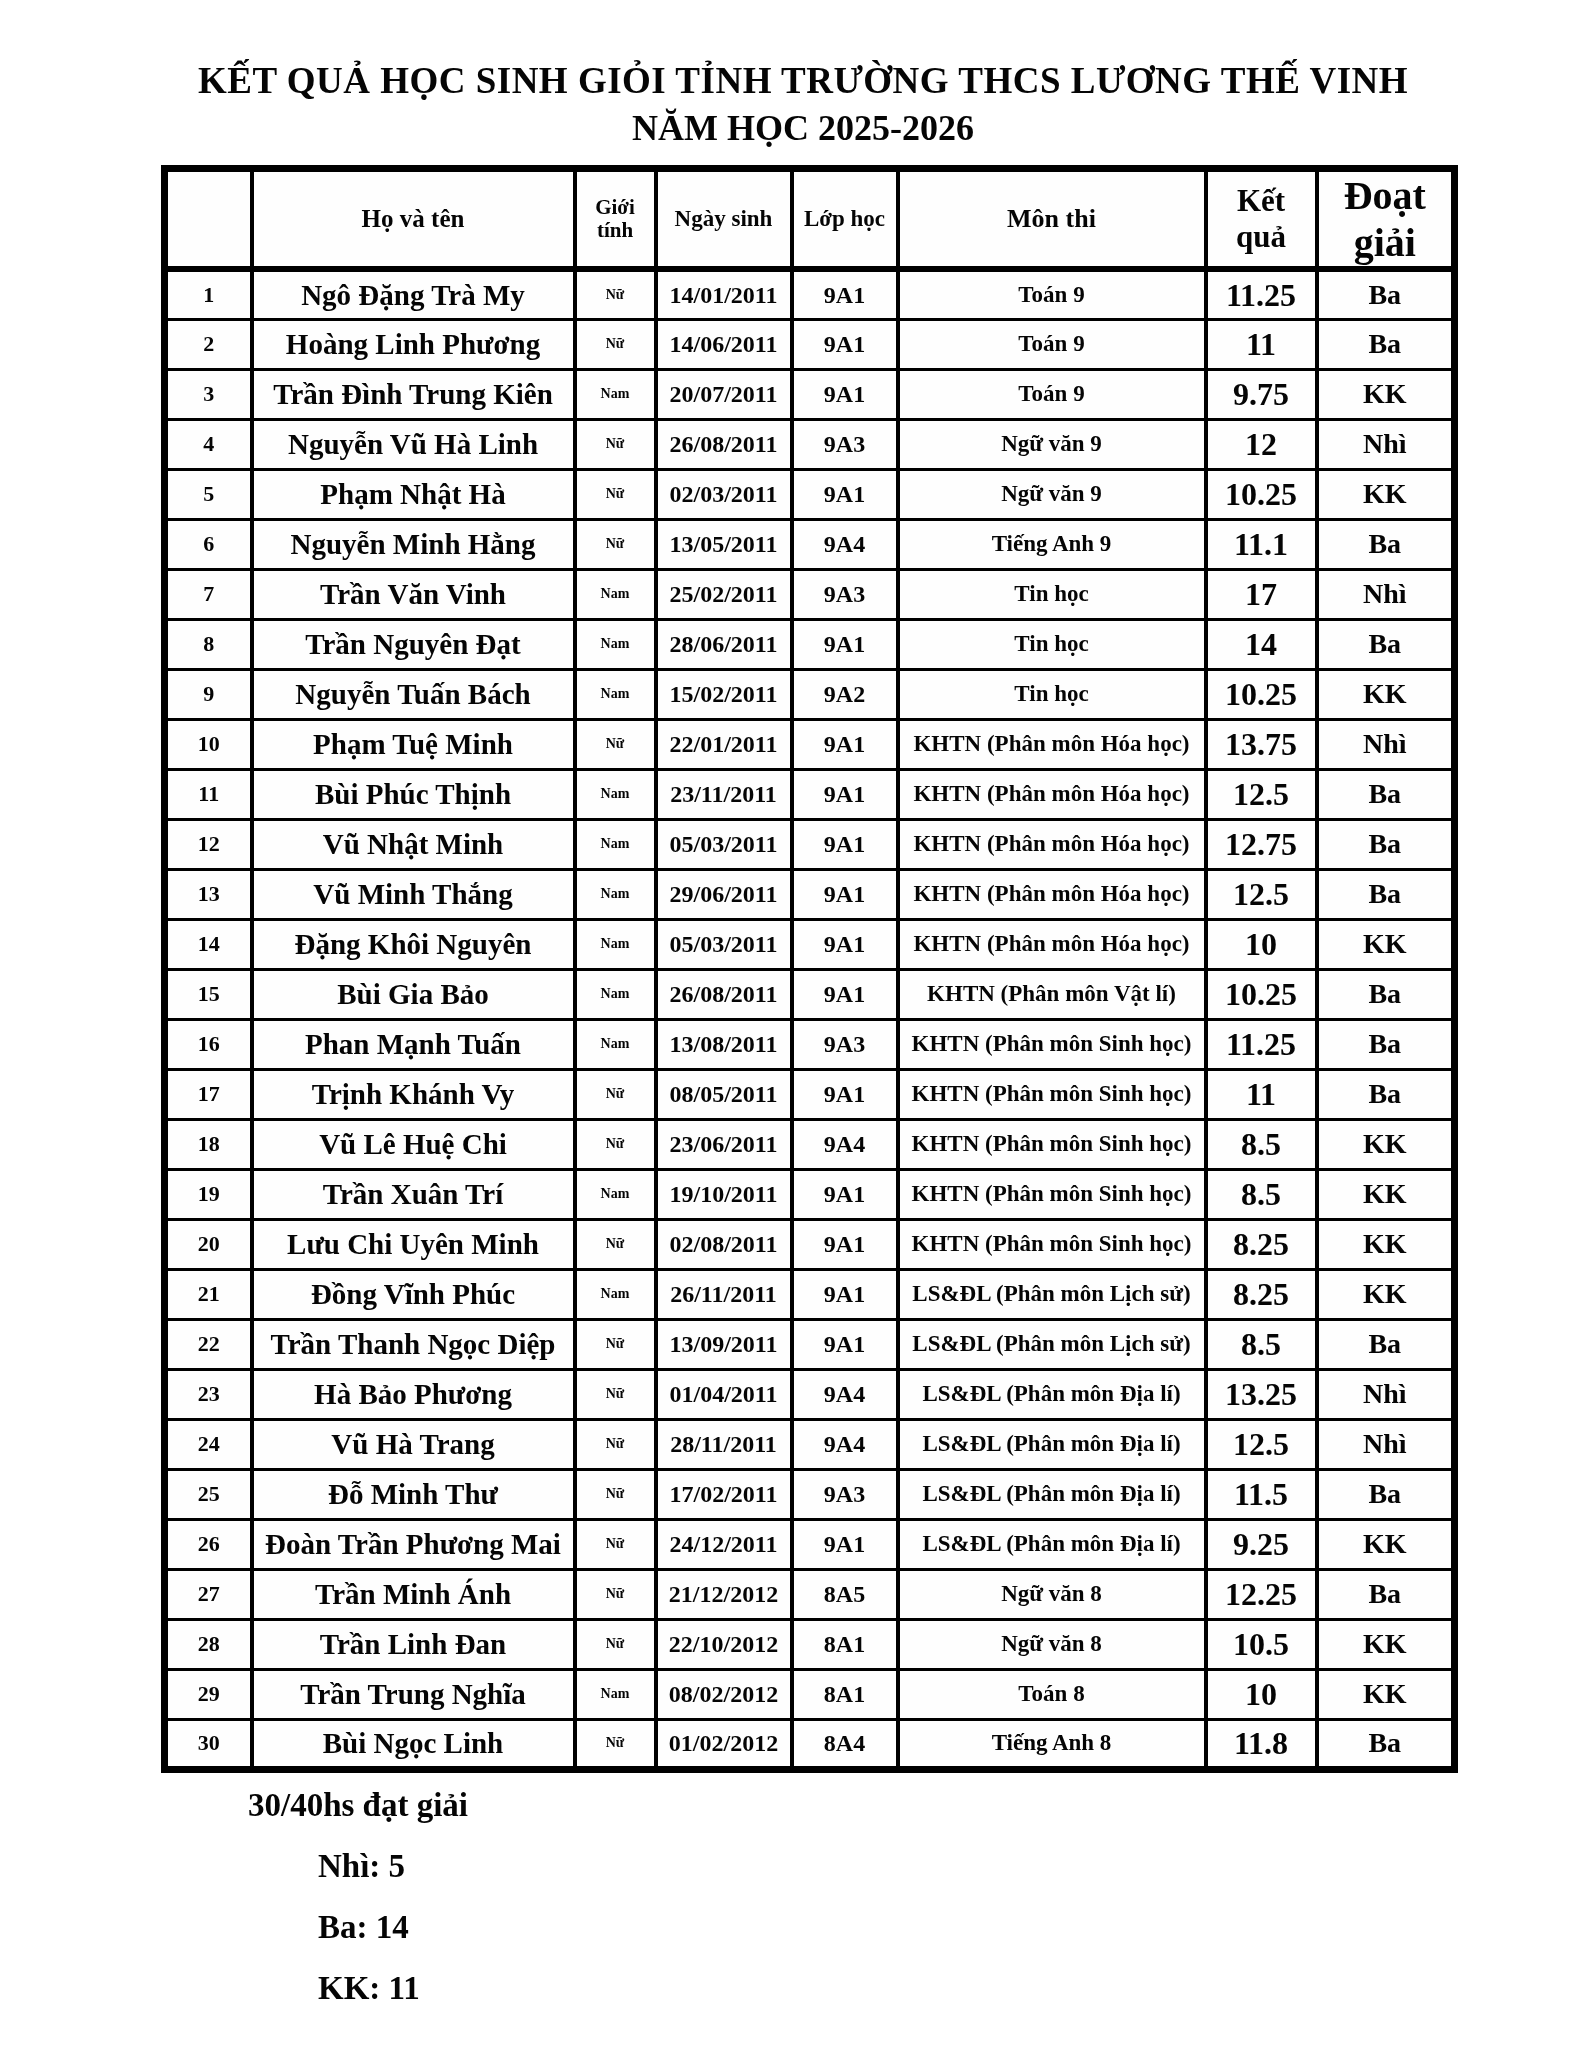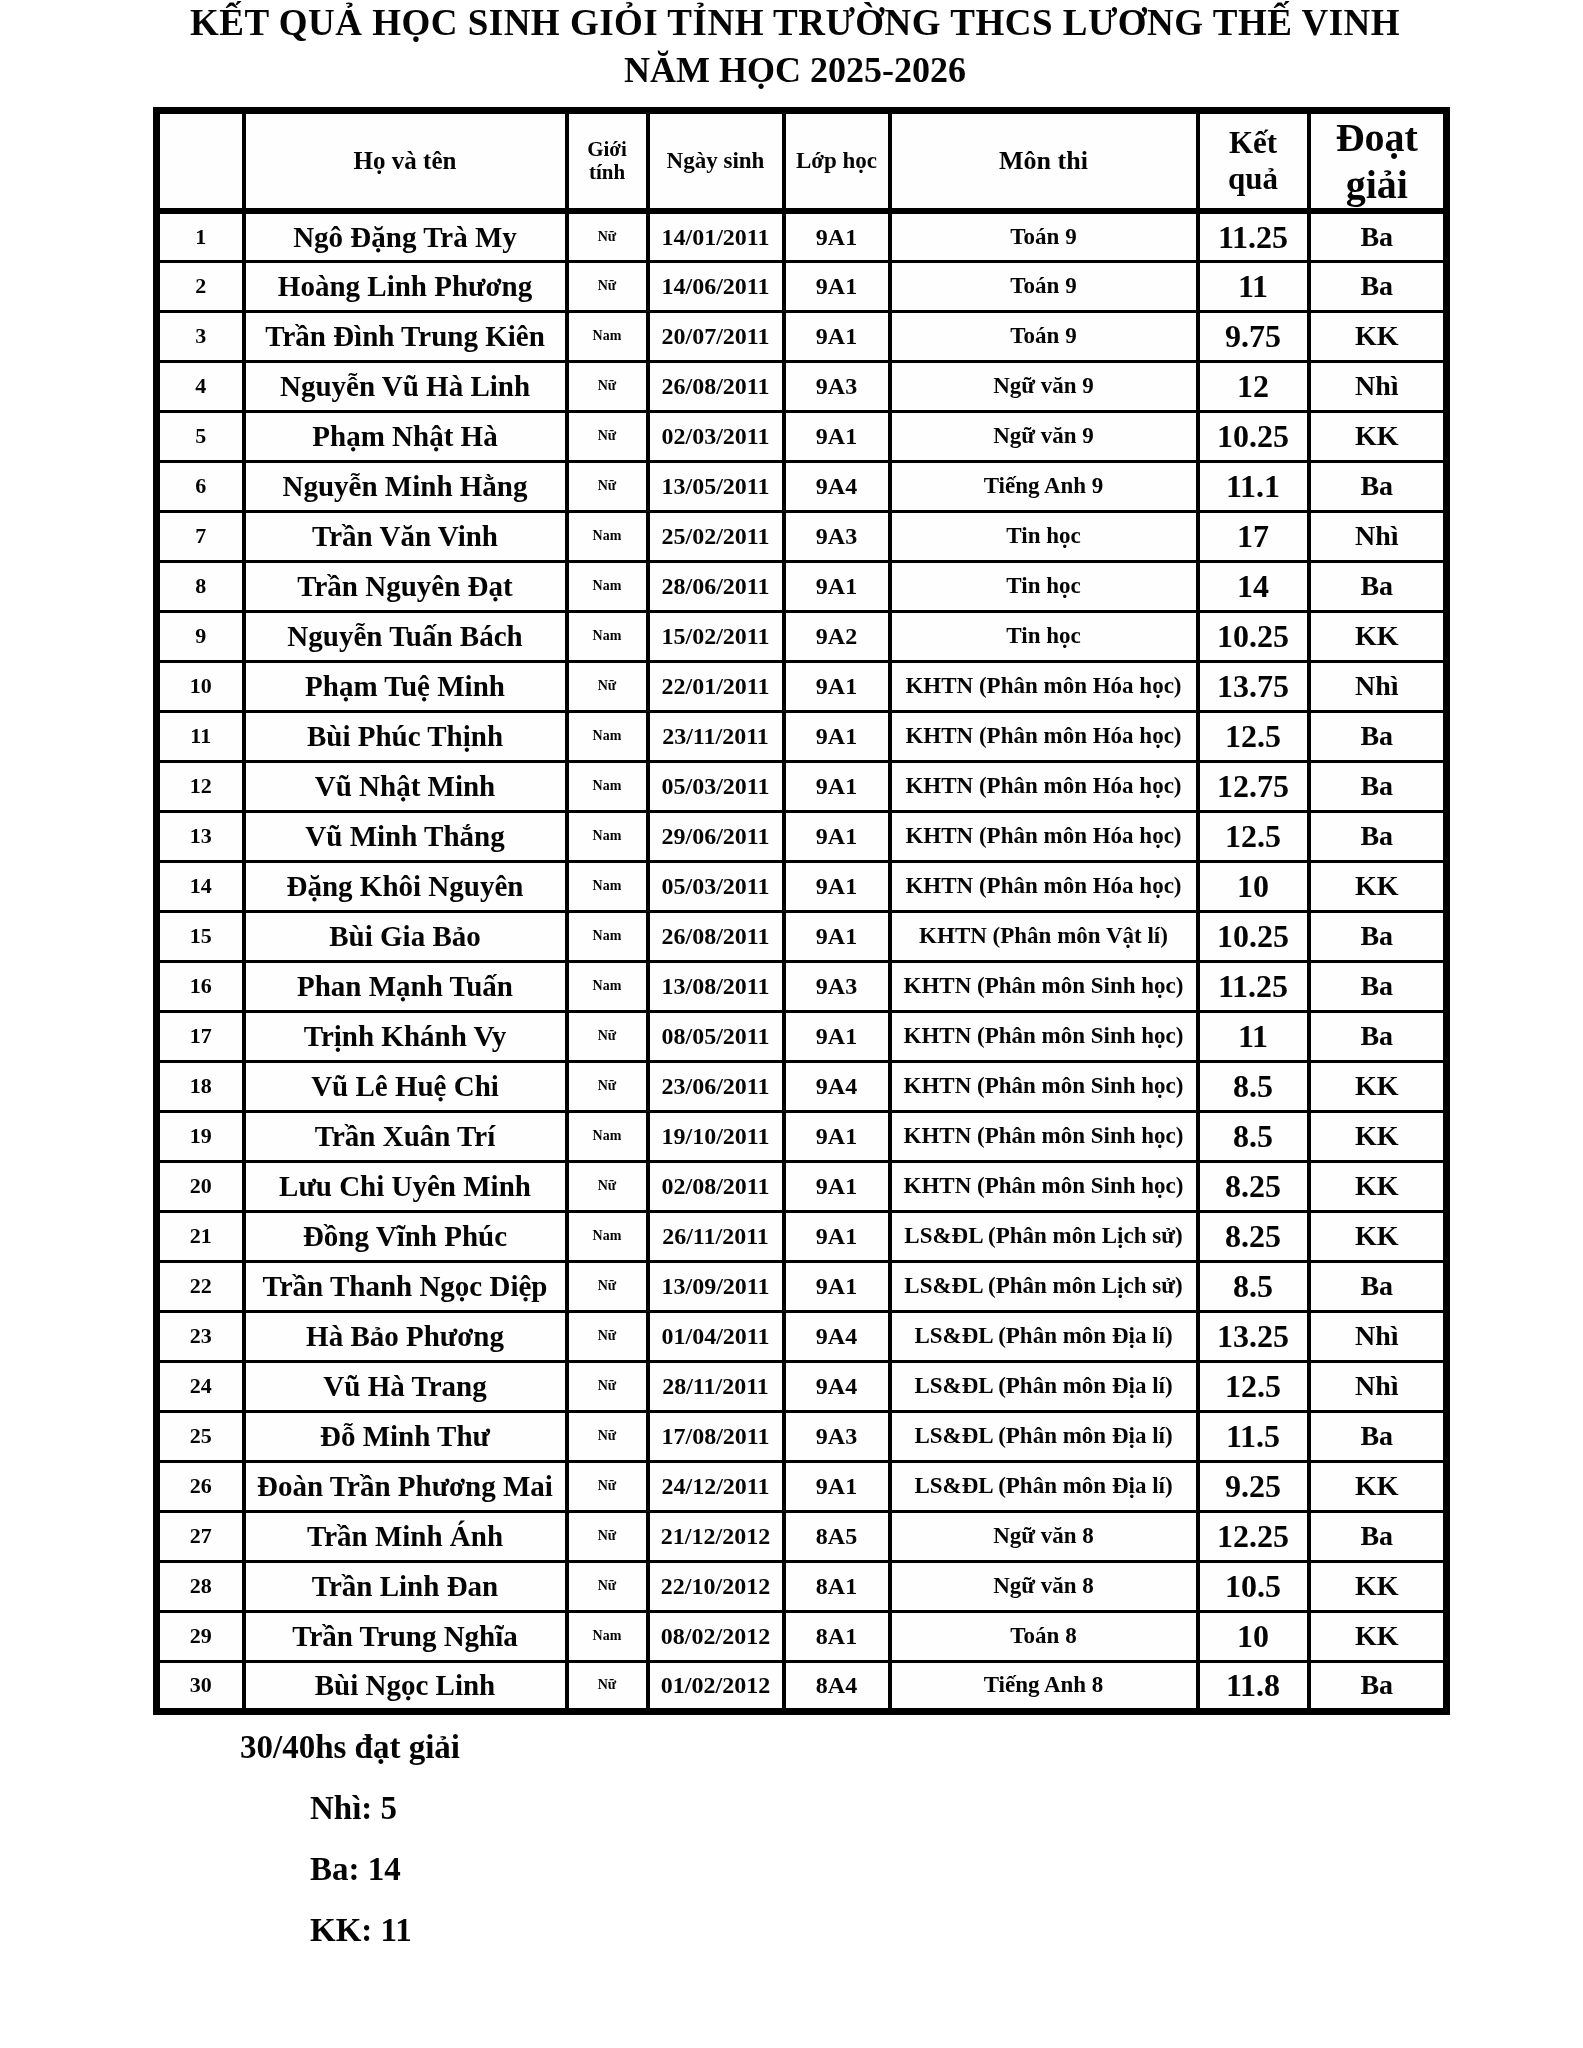--- a/index.html
+++ b/index.html
@@ -8,20 +8,22 @@
     background: #ffffff;
   }
   body {
     width: 1583px;
     min-height: 2048px;
     font-family: "Liberation Serif", "DejaVu Serif", serif;
     color: #050505;
     -webkit-font-smoothing: antialiased;
   }
   .page {
+    padding-top: 58px;
+    margin-left: 8px;
   }
   .title-block {
     width: 1290px;
     margin: 0 auto 0 150px;
     text-align: center;
     font-weight: bold;
     line-height: 1.25;
   }
   .title-line-1 {
     font-size: 37px;
@@ -359,21 +361,21 @@
           <td class="c3">28/11/2011</td>
           <td class="c4">9A4</td>
           <td class="c5">LS&amp;ĐL (Phân môn Địa lí)</td>
           <td class="c6">12.5</td>
           <td class="c7">Nhì</td>
         </tr>
         <tr>
           <td class="c0">25</td>
           <td class="c1">Đỗ Minh Thư</td>
           <td class="c2">Nữ</td>
-          <td class="c3">17/08/2011</td>
+          <td class="c3">17/02/2011</td>
           <td class="c4">9A3</td>
           <td class="c5">LS&amp;ĐL (Phân môn Địa lí)</td>
           <td class="c6">11.5</td>
           <td class="c7">Ba</td>
         </tr>
         <tr>
           <td class="c0">26</td>
           <td class="c1">Đoàn Trần Phương Mai</td>
           <td class="c2">Nữ</td>
           <td class="c3">24/12/2011</td>

